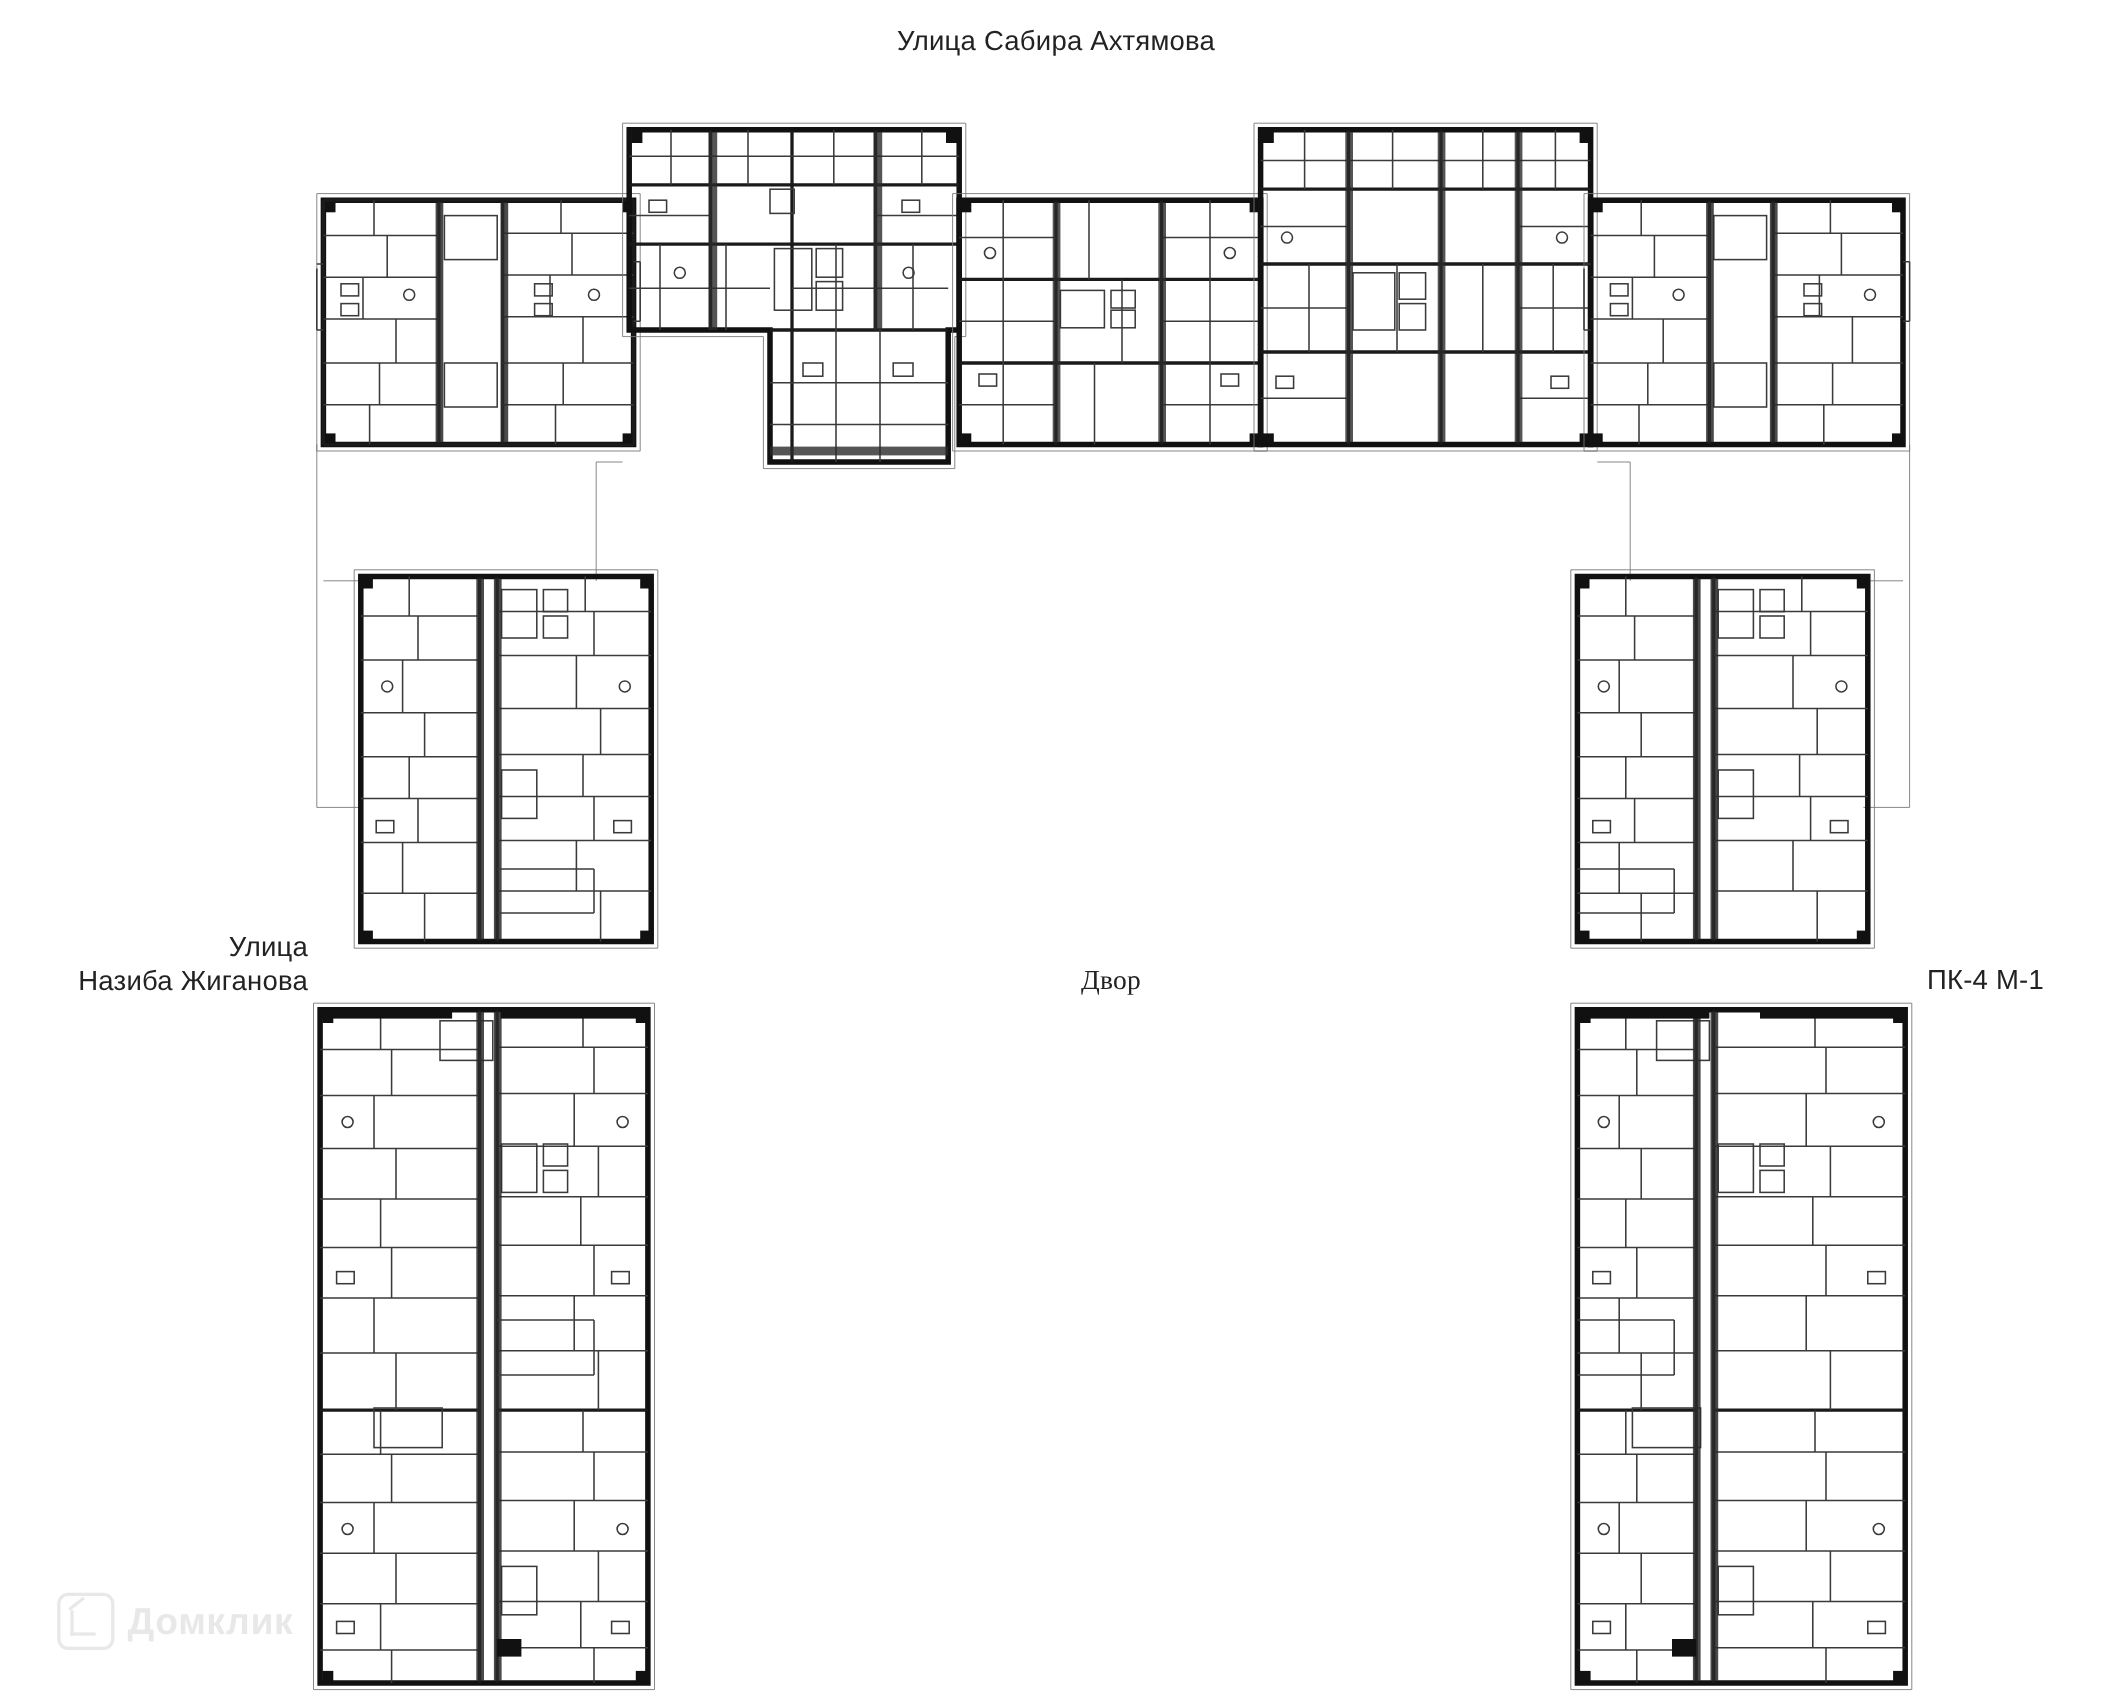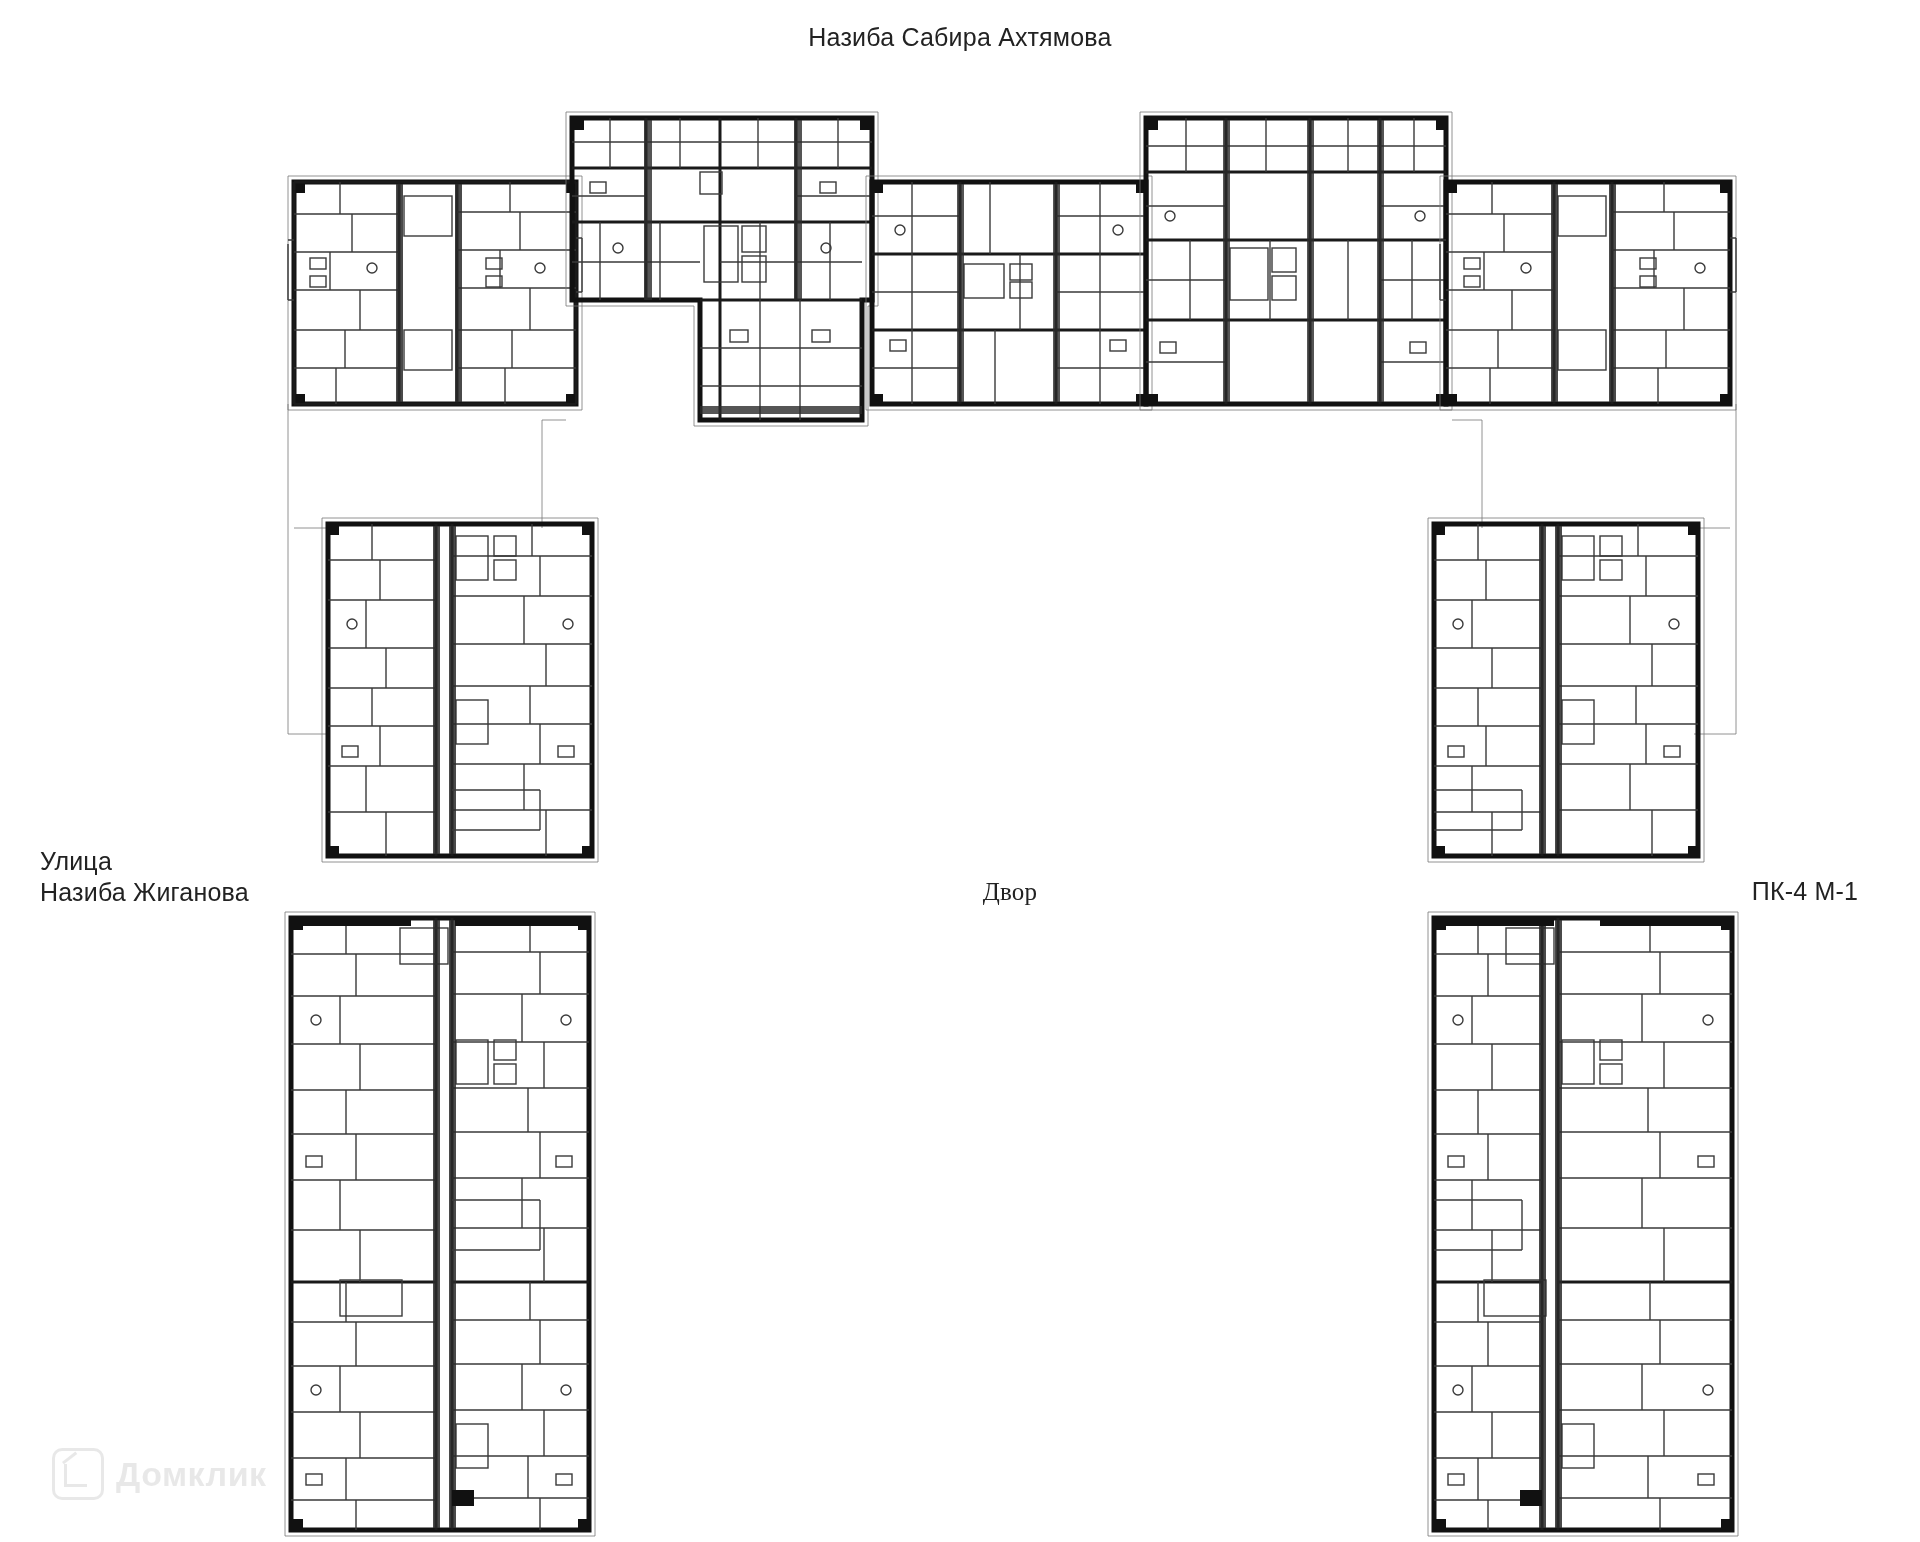--- a/index.html
+++ b/index.html
@@ -32,21 +32,21 @@
   .label-top {
     top: 22px;
     left: 0;
     width: 1920px;
     text-align: center;
   }
   .label-left {
     top: 846px;
     left: 40px;
     width: 240px;
-    text-align: left;
+    text-align: right;
   }
   .label-center {
     top: 876px;
     left: 910px;
     width: 200px;
     text-align: center;
     font-family: Liberation Serif, serif;
   }
   .label-right {
     top: 876px;
@@ -105,21 +105,21 @@
   .w-thick { stroke: #111111; stroke-width: 5; fill: none; }
   .w-med   { stroke: #1a1a1a; stroke-width: 3; fill: none; }
   .w-thin  { stroke: #3a3a3a; stroke-width: 1.4; fill: none; }
   .w-hair  { stroke: #777777; stroke-width: 0.8; fill: none; }
   .fill-dark { fill: #111111; }
   .fill-mid  { fill: #2a2a2a; }
 </style>
 </head>
 <body>
 
-<div class="label label-top">Назиба Сабира Ахтямова</div>
+<div class="label label-top">Улица Сабира Ахтямова</div>
 
 <div class="label label-left">Улица
 Назиба Жиганова</div>
 
 <div class="label label-center">Двор</div>
 
 <div class="label label-right">ПК-4 М-1</div>
 
 <div class="plan-canvas">
 <svg width="1920" height="1542" viewBox="0 0 1920 1542" xmlns="http://www.w3.org/2000/svg" aria-hidden="true">

